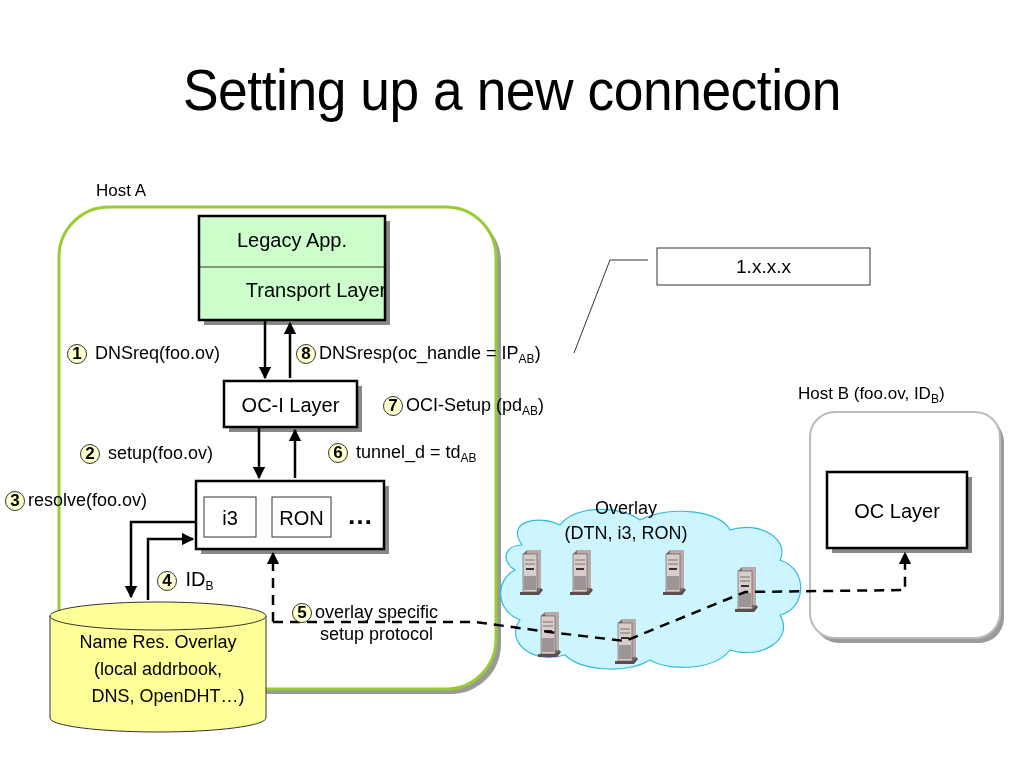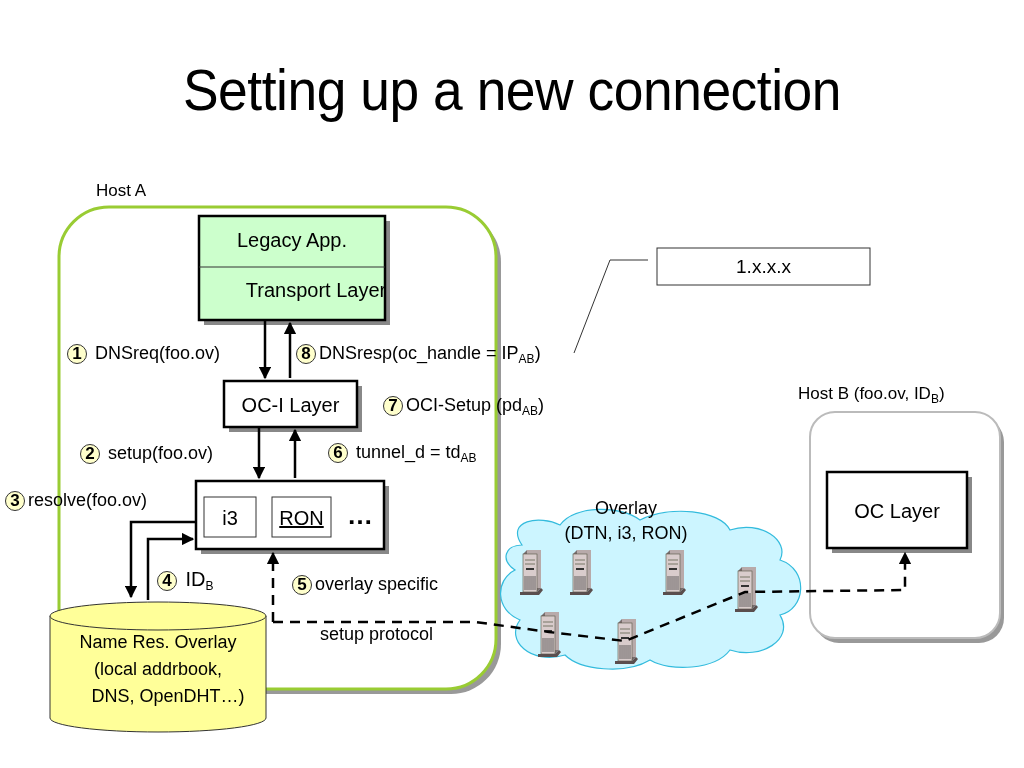--- a/index.html
+++ b/index.html
@@ -126,21 +126,21 @@
     <polyline points="273,622 475,622 549,632 625,641 745,592 905,590 905,553" marker-end="url(#arr)"></polyline>
   </g>
 </svg>
 
 <div class="lbl" style="left:96px; top:181px; font-size:17px;">Host A</div>
 
 <div class="boxtext" style="left:199px; top:229px; width:186px;">Legacy App.</div>
 <div class="boxtext" style="left:199px; top:279px; width:186px;margin-left:24px;">Transport Layer</div>
 <div class="boxtext" style="left:224px; top:394px; width:133px;">OC-I Layer</div>
 <div class="boxtext" style="left:204px; top:507px; width:52px;">i3</div>
-<div class="boxtext" style="left:272px; top:507px; width:59px;text-decoration:underline;">RON</div>
+<div class="boxtext" style="left:272px; top:507px; width:59px;">RON</div>
 <div class="boxtext" style="left:340px; top:500px; width:40px; font-size:26px; font-weight:bold;">…</div>
 <div class="boxtext" style="left:827px; top:500px; width:140px;">OC Layer</div>
 <div class="boxtext" style="left:657px; top:256px; width:213px; font-size:19px;">1.x.x.x</div>
 
 <div class="boxtext" style="left:50px; top:632px; width:216px; font-size:18px;">Name Res. Overlay</div>
 <div class="boxtext" style="left:50px; top:659px; width:216px; font-size:18px;">(local addrbook,</div>
 <div class="boxtext" style="left:50px; top:686px; width:236px; font-size:18px;">DNS, OpenDHT…)</div>
 
 <div class="boxtext" style="left:556px; top:498px; width:140px; font-size:18px;">Overlay</div>
 <div class="boxtext" style="left:536px; top:523px; width:180px; font-size:18px;">(DTN, i3, RON)</div>
@@ -165,16 +165,16 @@
   <span class="badge">6</span>
   <span>tunnel_d = td</span><sub>AB</sub>
 </div>
 <div class="lbl" style="left:5px; top:490px;">
   <span class="badge">3</span><span>resolve(foo.ov)</span>
 </div>
 <div class="lbl" style="left:157px; top:569px; font-size:20px;">
   <span class="badge">4</span>
   <span>ID</span><sub>B</sub>
 </div>
-<div class="lbl" style="left:292px; top:574px;">
+<div class="lbl" style="left:292px; top:602px;">
   <span class="badge">5</span><span>overlay specific</span>
 </div>
 <div class="lbl" style="left:320px; top:624px;">setup protocol</div>
 
 </body></html>

